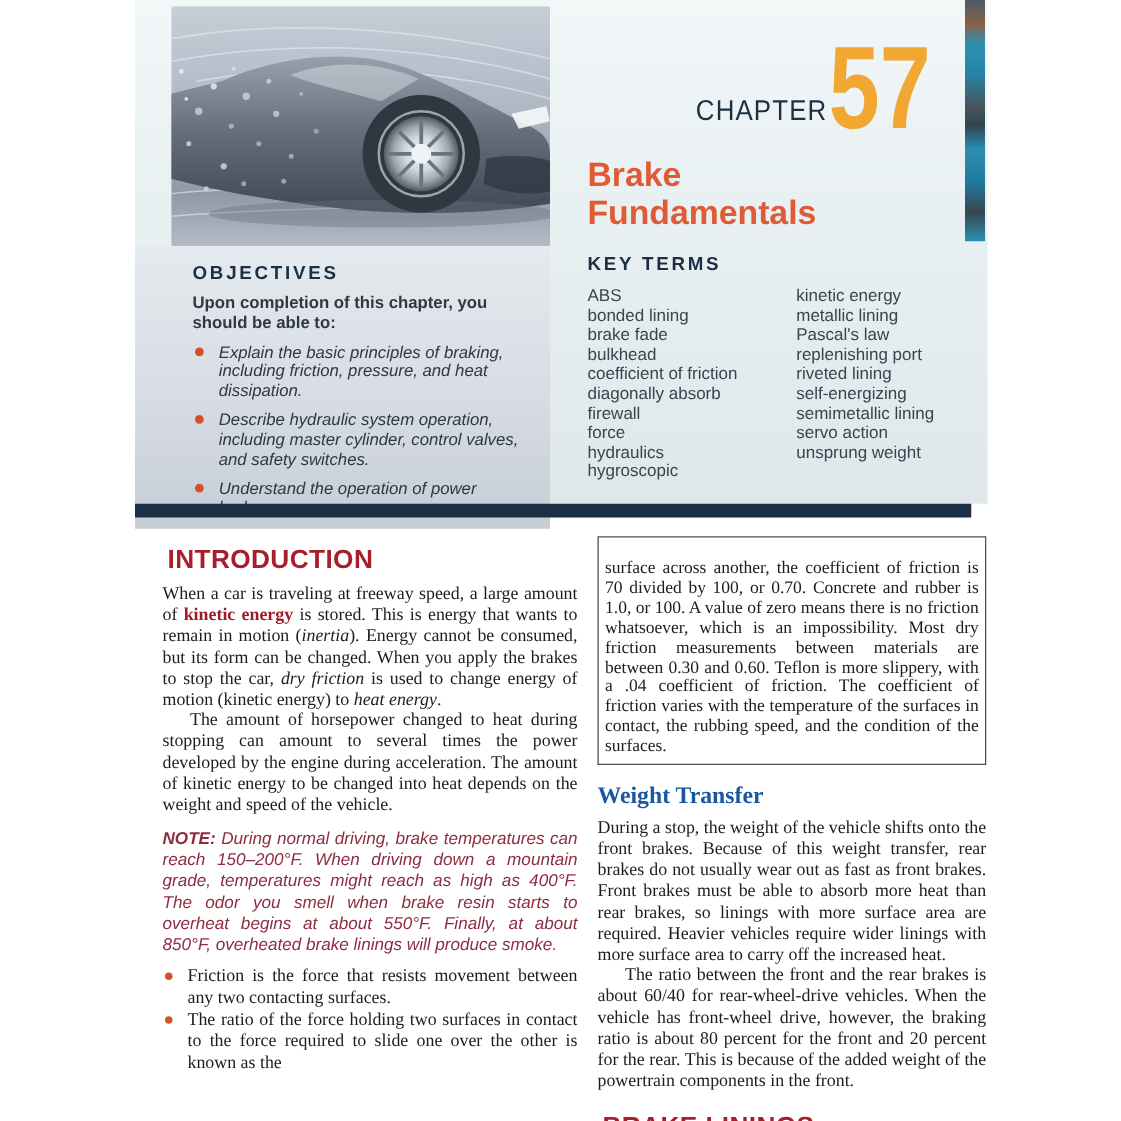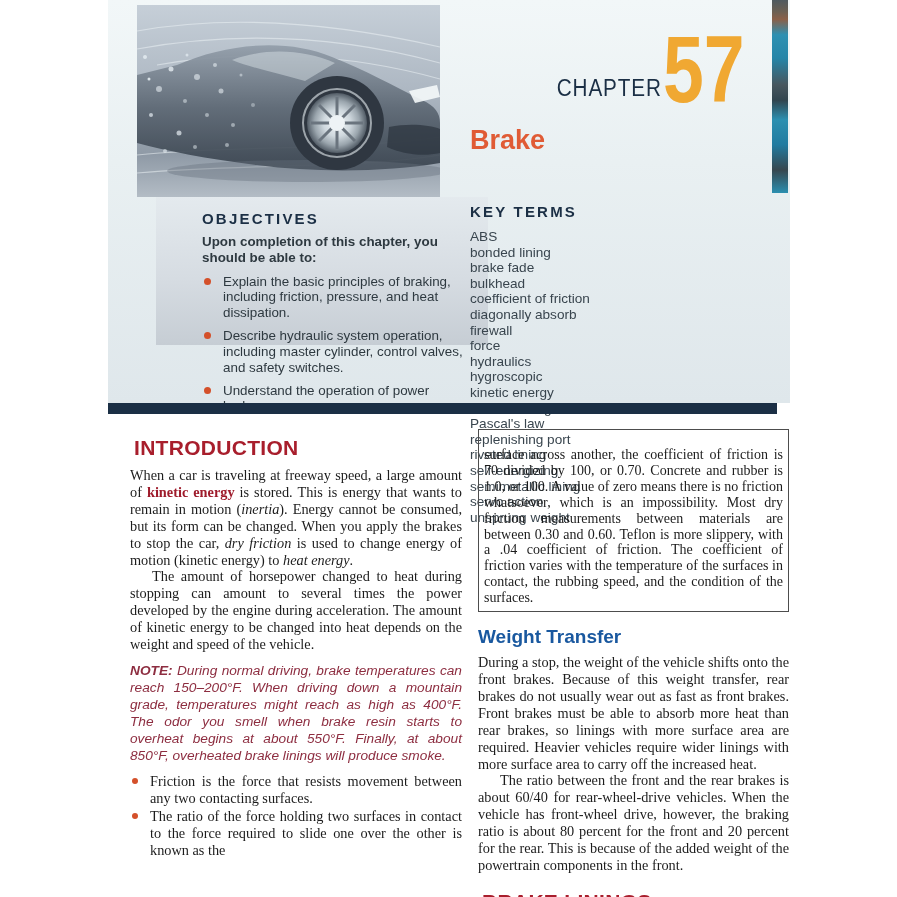--- a/index.html
+++ b/index.html
@@ -13,56 +13,56 @@
   .car svg{display:block;width:100%;height:100%;}
 
   .chapter-number{position:absolute;top:34px;right:45px;font-size:94px;line-height:.76;
           font-weight:700;color:var(--chapter_orange,#f0a832);
           transform:scaleX(.78);transform-origin:right bottom;}
   .chapter-label{position:absolute;top:75px;right:128px;font-size:23px;letter-spacing:1px;
           color:var(--navy,#1b2f45);transform:scaleX(.9);transform-origin:right bottom;}
   .chapter-title{position:absolute;left:362px;top:125px;font-size:27px;font-weight:700;
           color:var(--title_orange,#e05b35);line-height:1.12;}
 
-  .objectives{position:absolute;left:0;top:197px;width:332px;height:148px;box-sizing:border-box;
+  .objectives{position:absolute;left:0;top:197px;width:332px;height:226px;box-sizing:border-box;
           background:linear-gradient(180deg,#e4eaee 0%,#d6dce2 55%,#c6cdd4 100%);
-          padding:13px 14px 0 46px;margin-left:48px;}
+          padding:13px 14px 0 46px;}
   .objectives h2{margin:0 0 7px;font-size:15px;letter-spacing:2.2px;font-weight:700;
           color:var(--navy,#1b2f45);}
   .objectives .lead{margin:0 0 8px;font-size:13.4px;font-weight:700;color:#2e3940;line-height:1.18;}
-  .obj-list{list-style:none;margin:0;padding:0;}
+  .obj-list{list-style:none;margin:0;padding:0;font-style:italic;}
   .obj-item{position:relative;padding-left:21px;margin-bottom:7px;font-size:13.4px;
           line-height:1.18;color:#2e3940;}
   .obj-item::before{content:"";position:absolute;left:2px;top:4px;width:7px;height:7px;
           border-radius:50%;background:var(--bullet_orange,#d4502a);}
 
   .keyterms{position:absolute;left:362px;top:203px;width:316px;}
   .keyterms h2{margin:0 0 9px;font-size:15px;letter-spacing:2.2px;font-weight:700;
           color:var(--navy,#1b2f45);}
-  .kt-cols{display:flex;flex-direction:column;}
+  .kt-cols{display:flex;}
   .kt-col{width:167px;}
   .kt-col:last-child{width:auto;}
   .kt-term{font-size:13.6px;line-height:15.6px;color:#39454e;}
 
   .edge-strip{position:absolute;left:664px;top:0;width:16px;height:193px;
           background:linear-gradient(180deg,#4e5a60 0%,#6b6053 6%,#8a6048 10%,#2d90b2 18%,
           #2585a8 30%,#47565e 44%,#31454f 52%,#2b8fb0 62%,#217ba0 75%,#37474f 88%,#2b8fb0 100%);}
 
   .navy-bar{position:absolute;left:108px;top:403px;width:669px;height:11px;
           background:var(--navy,#1b2f45);}
 
   
   .col{position:absolute;color:var(--body_text,#1c1c1c);}
   .col-left{left:130px;top:436px;width:332px;}
   .col-right{left:478px;top:429px;width:311px;}
 
   .red-heading{font-size:21px;font-weight:700;color:var(--heading_red,#a81e2c);
           margin:0 4px 7px;letter-spacing:.3px;font-family:"Liberation Sans",sans-serif;}
   .blue-heading{font-size:19px;font-weight:700;color:var(--heading_blue,#19589f);
-          margin:14px 0 6px;font-family:Liberation Sans, sans-serif;}
+          margin:14px 0 6px;font-family:Liberation Serif, serif;}
   .bl{margin-top:16px;}
 
   .body{font-family:"Liberation Serif",serif;font-size:14.3px;line-height:16.9px;margin:0;}
   .jp{text-align:justify;}
   .indent{text-indent:22px;}
   .p3{margin-bottom:6px;}
 
   .note{font-size:13.7px;font-style:italic;line-height:16.9px;margin:10px 0 9px;
         color:var(--note_maroon,#8d2d40);text-align:justify;}
   .note .seg-b{font-weight:700;}
@@ -154,20 +154,21 @@
             <circle cx="50" cy="50" r="1.5" opacity=".7"></circle>
         </g>
       </svg>
     </div>
 
     <div class="chapter-number">57</div>
     <div class="chapter-label">CHAPTER</div>
 
     <div class="chapter-title">
       <div>Brake</div>
+      <div>Fundamentals</div>
     </div>
 
     <div class="objectives">
       <h2>OBJECTIVES</h2>
       <p class="lead">Upon completion of this chapter, you should be able to:</p>
       <ul class="obj-list">
 
           <li class="obj-item"><span>Explain the basic principles of braking, including friction, pressure, and heat dissipation.</span></li>
 
           <li class="obj-item"><span>Describe hydraulic system operation, including master cylinder, control valves, and safety switches.</span></li>

